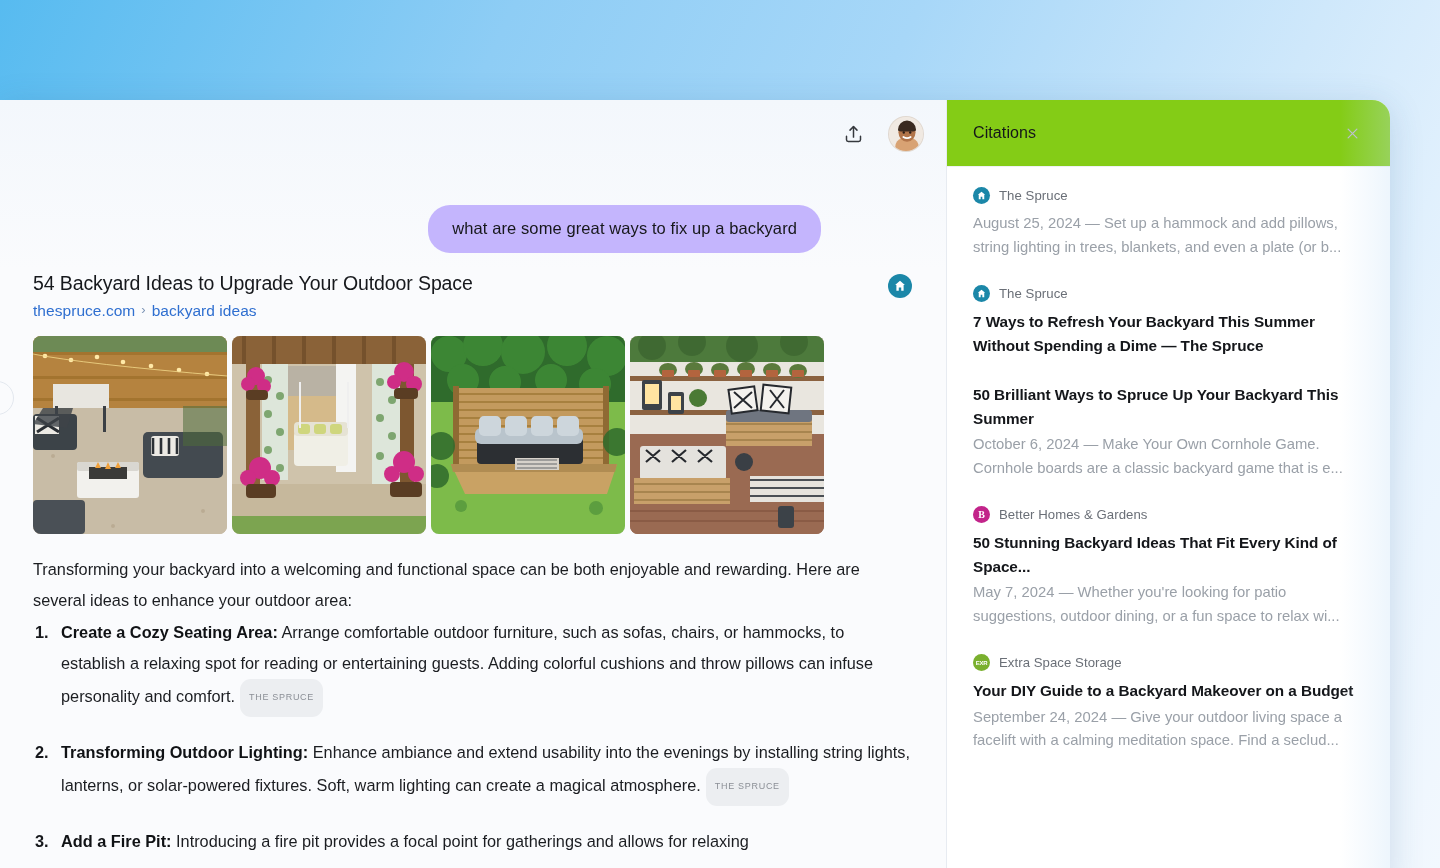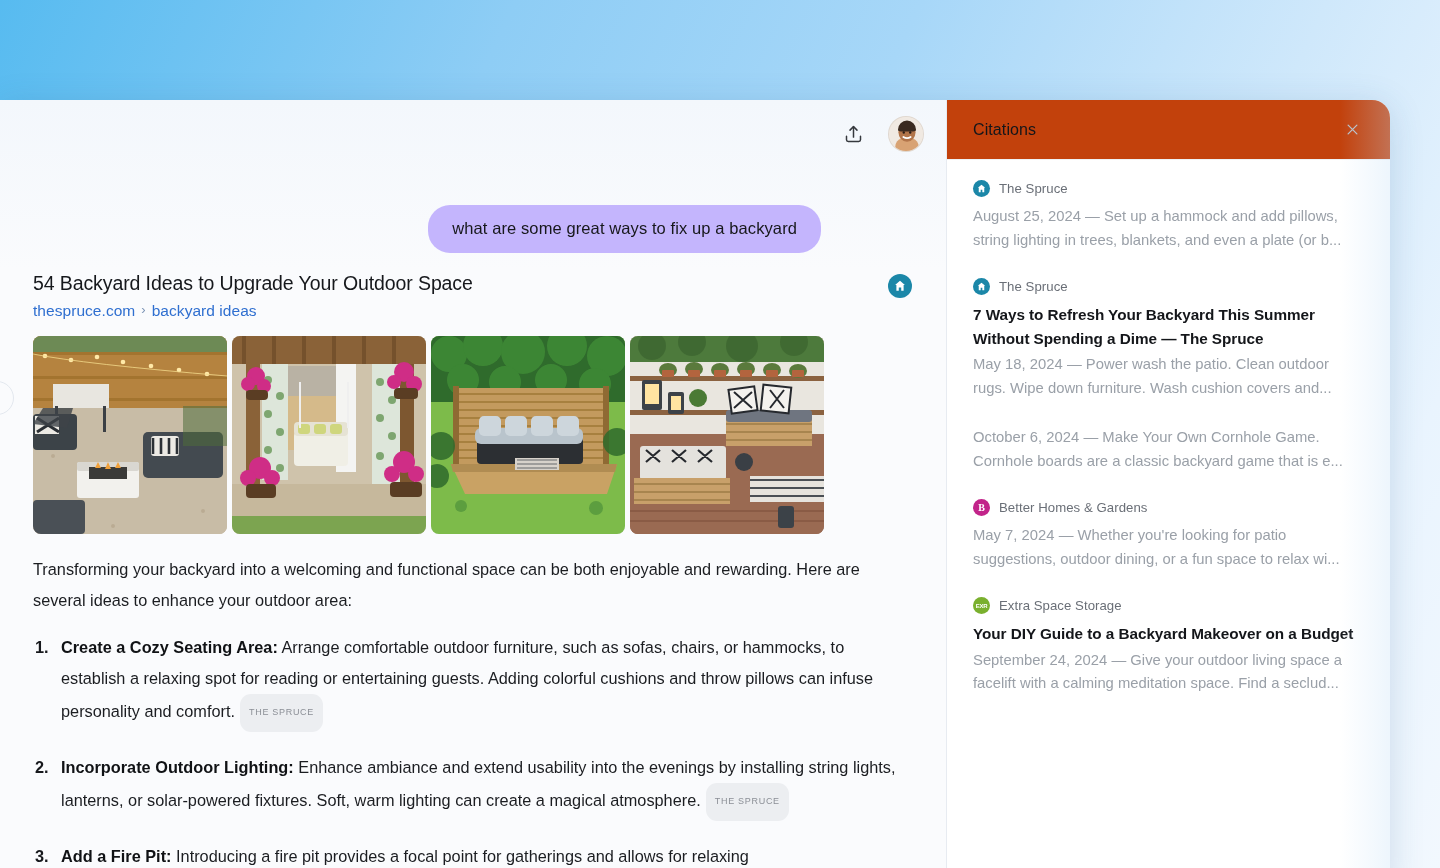--- a/index.html
+++ b/index.html
@@ -151,21 +151,21 @@
   .thumb svg { display: block; width: 100%; height: 100%; }
 
   
   .answer {
     margin-top: 20px;
     font-size: 16.3px;
     line-height: 31px;
     color: #1b1d21;
     letter-spacing: .01px;
   }
-  .answer p { margin-bottom: 16px; }
+  .answer p { margin-bottom: 1px; }
   ol.steps { list-style: none; counter-reset: s; margin-top: 0; }
   ol.steps > li {
     counter-increment: s;
     position: relative;
     padding-left: 28px;
     margin-bottom: 20px;
     font-size: 16.3px;
     line-height: 31px;
     color: #1b1d21;
   }
@@ -200,26 +200,26 @@
     flex-direction: column;
     position: relative;
   }
   #cite-panel::after {
     content:"";
     position:absolute; right:0; top:0; bottom:0; width:50px;
     background: linear-gradient(90deg, rgba(207,231,250,0) 0%, rgba(196,224,248,.30) 100%);
     pointer-events:none;
   }
   .cite-header {
-    height: 60px;
+    height: 67px;
     display: flex; align-items: center; justify-content: space-between;
     padding: 0 25px 0 26px;
     border-bottom: 1px solid #eef1f4;
     flex: 0 0 auto;
-    background: #c2410c;
+    background: #84cc16;
   }
   .cite-header h2 {
     font-size: 16px; font-weight: 400; color: #14161a; letter-spacing: .1px;
   }
   .close-btn {
     width: 26px; height: 26px;
     display: flex; align-items: center; justify-content: center;
     cursor: pointer; color: #b9bec5;
   }
   .cite-list {
@@ -557,21 +557,21 @@
         </div>
       </div>
 
       <div class="answer">
         <p>Transforming your backyard into a welcoming and functional space can be both enjoyable and rewarding. Here are several ideas to enhance your outdoor area:</p>
         <ol class="steps">
           <li>
             <b>Create a Cozy Seating Area:</b><span> Arrange comfortable outdoor furniture, such as sofas, chairs, or hammocks, to establish a relaxing spot for reading or entertaining guests. Adding colorful cushions and throw pillows can infuse personality and comfort.</span><span class="cite-chip">THE SPRUCE</span>
           </li>
           <li>
-            <b>Incorporate Outdoor Lighting:</b><span> Enhance ambiance and extend usability into the evenings by installing string lights, lanterns, or solar-powered fixtures. Soft, warm lighting can create a magical atmosphere.</span><span class="cite-chip">THE SPRUCE</span>
+            <b>Transforming Outdoor Lighting:</b><span> Enhance ambiance and extend usability into the evenings by installing string lights, lanterns, or solar-powered fixtures. Soft, warm lighting can create a magical atmosphere.</span><span class="cite-chip">THE SPRUCE</span>
           </li>
           <li>
             <b>Add a Fire Pit:</b><span> Introducing a fire pit provides a focal point for gatherings and allows for relaxing</span>
           </li>
         </ol>
       </div>
     </div>
   </div>
 
   <div id="cite-panel">
@@ -601,32 +601,33 @@
       <div class="cite-item">
         <div class="cite-src">
           <span class="fav" style="background:#1b87a8">
             <svg width="11" height="11" viewBox="0 0 24 24" fill="#fff">
                 <path d="M12 4 4 10.5h2V20h4.2v-5.2h3.6V20H18v-9.5h2z"></path>
               </svg>
           </span>
           <span class="cite-src-name">The Spruce</span>
         </div>
         <div class="cite-title">7 Ways to Refresh Your Backyard This Summer Without Spending a Dime — The Spruce</div>
-        <div class="cite-snip">May 18, 2024 — Power wash the patio. Clean outdoor rugs. Wipe down furniture. Wash cushion covers and...</div>
       </div>
 
       <div class="cite-item">
+        <div class="cite-title">50 Brilliant Ways to Spruce Up Your Backyard This Summer</div>
         <div class="cite-snip">October 6, 2024 — Make Your Own Cornhole Game. Cornhole boards are a classic backyard game that is e...</div>
       </div>
 
       <div class="cite-item">
         <div class="cite-src">
           <span class="fav" style="background:#c2248a;font-size:10px;font-family:'Liberation Serif',serif">B</span>
           <span class="cite-src-name">Better Homes &amp; Gardens</span>
         </div>
+        <div class="cite-title">50 Stunning Backyard Ideas That Fit Every Kind of Space...</div>
         <div class="cite-snip">May 7, 2024 — Whether you're looking for patio suggestions, outdoor dining, or a fun space to relax wi...</div>
       </div>
 
       <div class="cite-item">
         <div class="cite-src">
           <span class="fav" style="background:#7ab02e;font-size:6px;letter-spacing:-.2px">EXR</span>
           <span class="cite-src-name">Extra Space Storage</span>
         </div>
         <div class="cite-title">Your DIY Guide to a Backyard Makeover on a Budget</div>
         <div class="cite-snip">September 24, 2024 — Give your outdoor living space a facelift with a calming meditation space. Find a seclud...</div>

